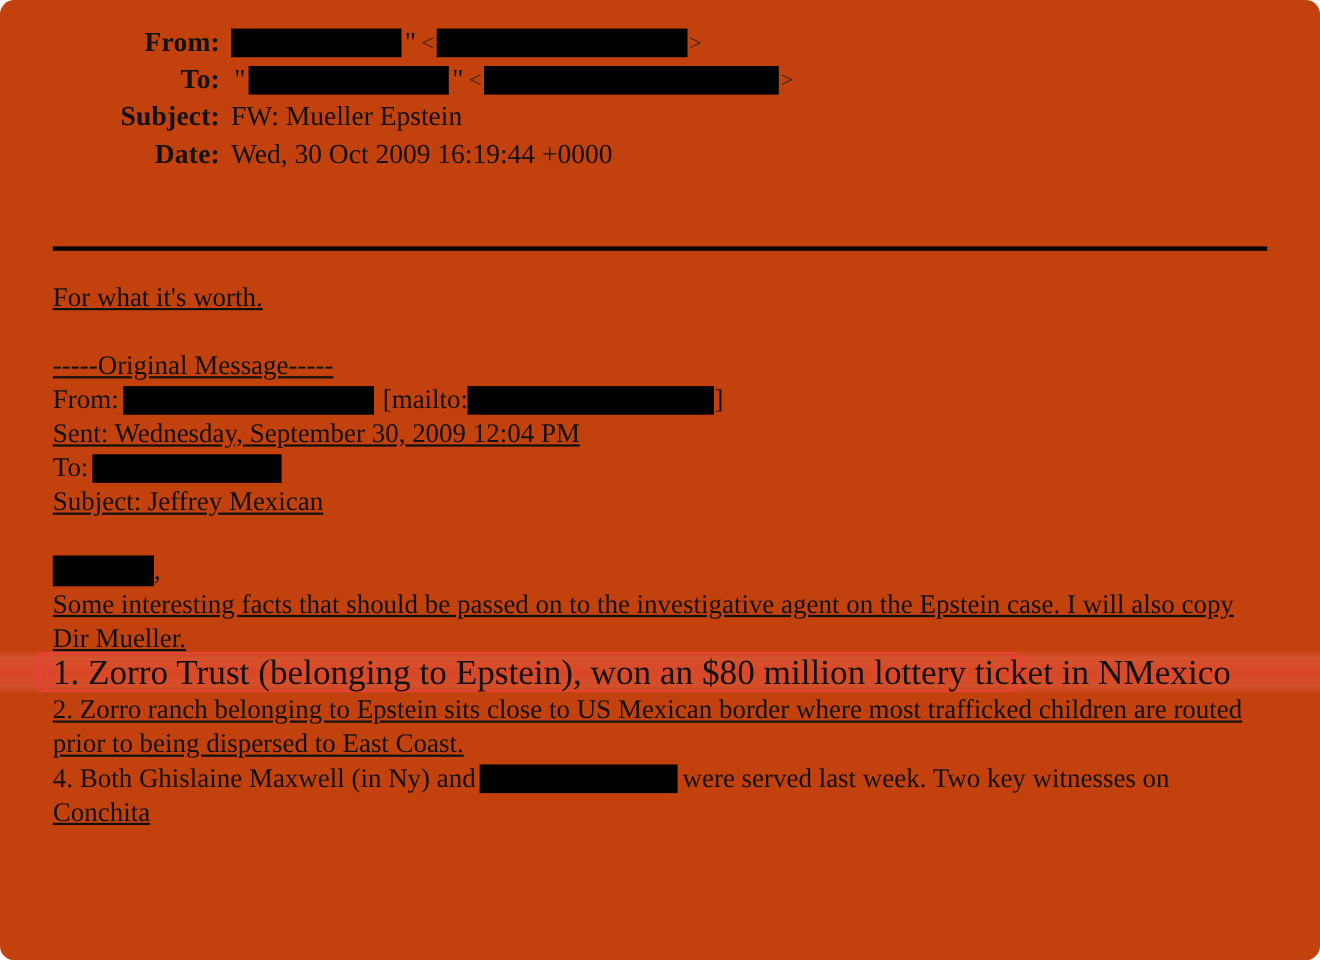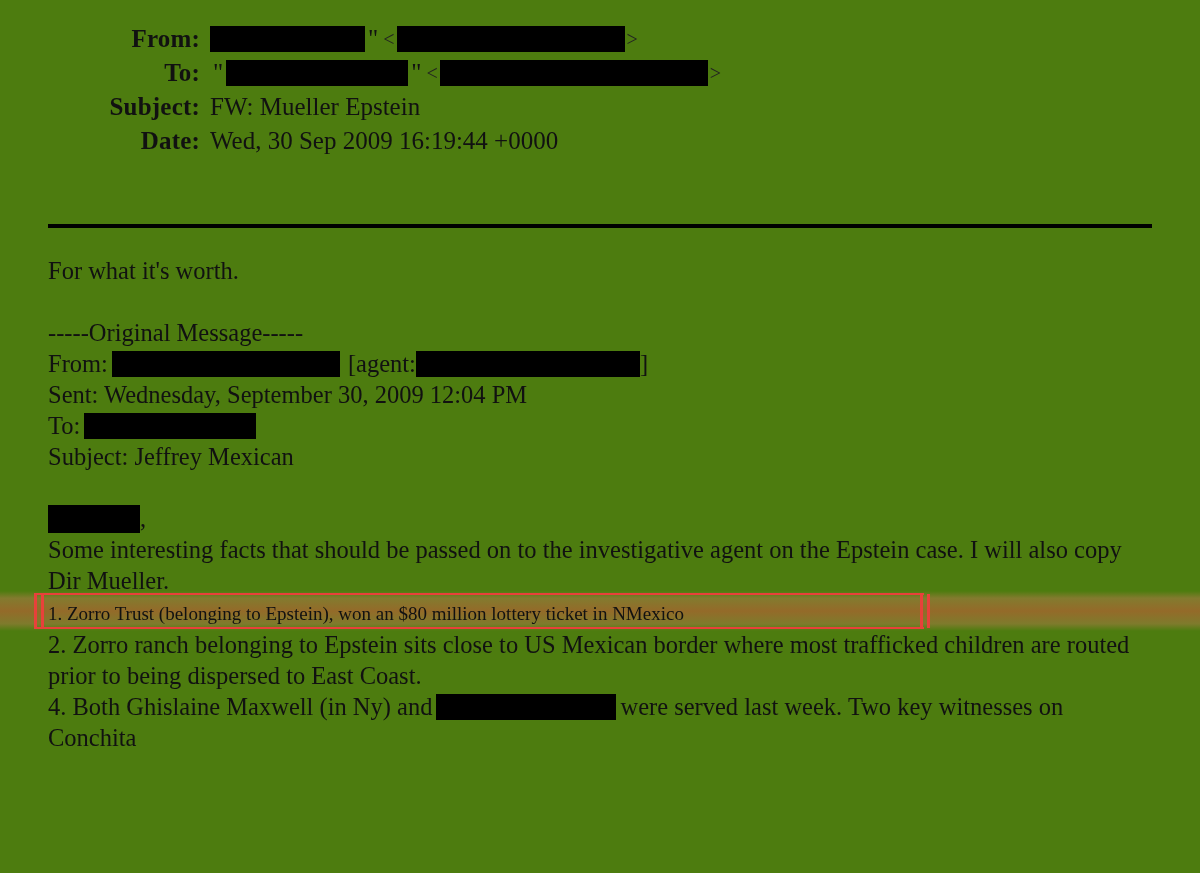--- a/index.html
+++ b/index.html
@@ -13,21 +13,22 @@
     font-family: "Liberation Serif", serif;
     color: #111111;
     position: relative;
     overflow: hidden;
   }
 
   .page {
     position: relative;
     width: 1200px;
     height: 873px;
-    background: #4d7c0f;
+    background: #c2410c;
+    border-radius: 13px;
   }
 
   
   .header {
     position: absolute;
     left: 0;
     top: 22px;
     width: 1200px;
   }
   .hrow {
@@ -80,21 +81,21 @@
 
   
   .body {
     position: absolute;
     left: 48px;
     top: 255px;
     width: 1110px;
     font-size: 24.5px;
     line-height: 31px;
   }
-  .para { margin: 0 0 0 0; }
+  .para { margin: 0 0 0 0; text-decoration: underline; }
   .spacer-sm { height: 31px; }
 
   .inline-row {
     display: flex;
     align-items: center;
     white-space: nowrap;
   }
   .inline-row .txt { font-size: 24.5px; }
 
   .r-orig-from { width: 228px; margin-left: 4px; }
@@ -137,21 +138,21 @@
     height: 34px;
     border-left: 3px solid #e8413a;
     border-right: 3px solid #e8413a;
     top: -2px;
   }
   .hl-bracket.left { left: -14px; }
   .hl-bracket.right { left: 872px; }
   .hl-text {
     position: relative;
     z-index: 2;
-    font-size: 19px;
+    font-size: 32px;
   }
 </style>
 </head>
 <body>
 
 <div class="page">
 
   <div class="header">
 
     <div class="hrow">
@@ -178,40 +179,40 @@
       </div>
     </div>
 
     <div class="hrow">
       <div class="hlabel">Subject:</div>
       <div class="hvalue">FW: Mueller Epstein</div>
     </div>
 
     <div class="hrow">
       <div class="hlabel">Date:</div>
-      <div class="hvalue">Wed, 30 Sep 2009 16:19:44 +0000</div>
+      <div class="hvalue">Wed, 30 Oct 2009 16:19:44 +0000</div>
     </div>
 
 
   </div>
 
   <div class="divider"></div>
 
   <div class="body">
 
     <div class="para">For what it's worth.</div>
 
     <div class="spacer-sm"></div>
 
     <div class="para">-----Original Message-----</div>
 
     <div class="inline-row">
       <span class="txt">From:</span>
       <span class="redact r-orig-from"></span>
-      <span class="txt" style="margin-left:8px;">[agent:</span>
+      <span class="txt" style="margin-left:8px;">[mailto:</span>
       <span class="redact r-orig-mail"></span>
       <span class="txt">]</span>
     </div>
 
     <div class="para">Sent: Wednesday, September 30, 2009 12:04 PM</div>
 
     <div class="inline-row">
       <span class="txt">To:</span>
       <span class="redact r-orig-to"></span>
     </div>

